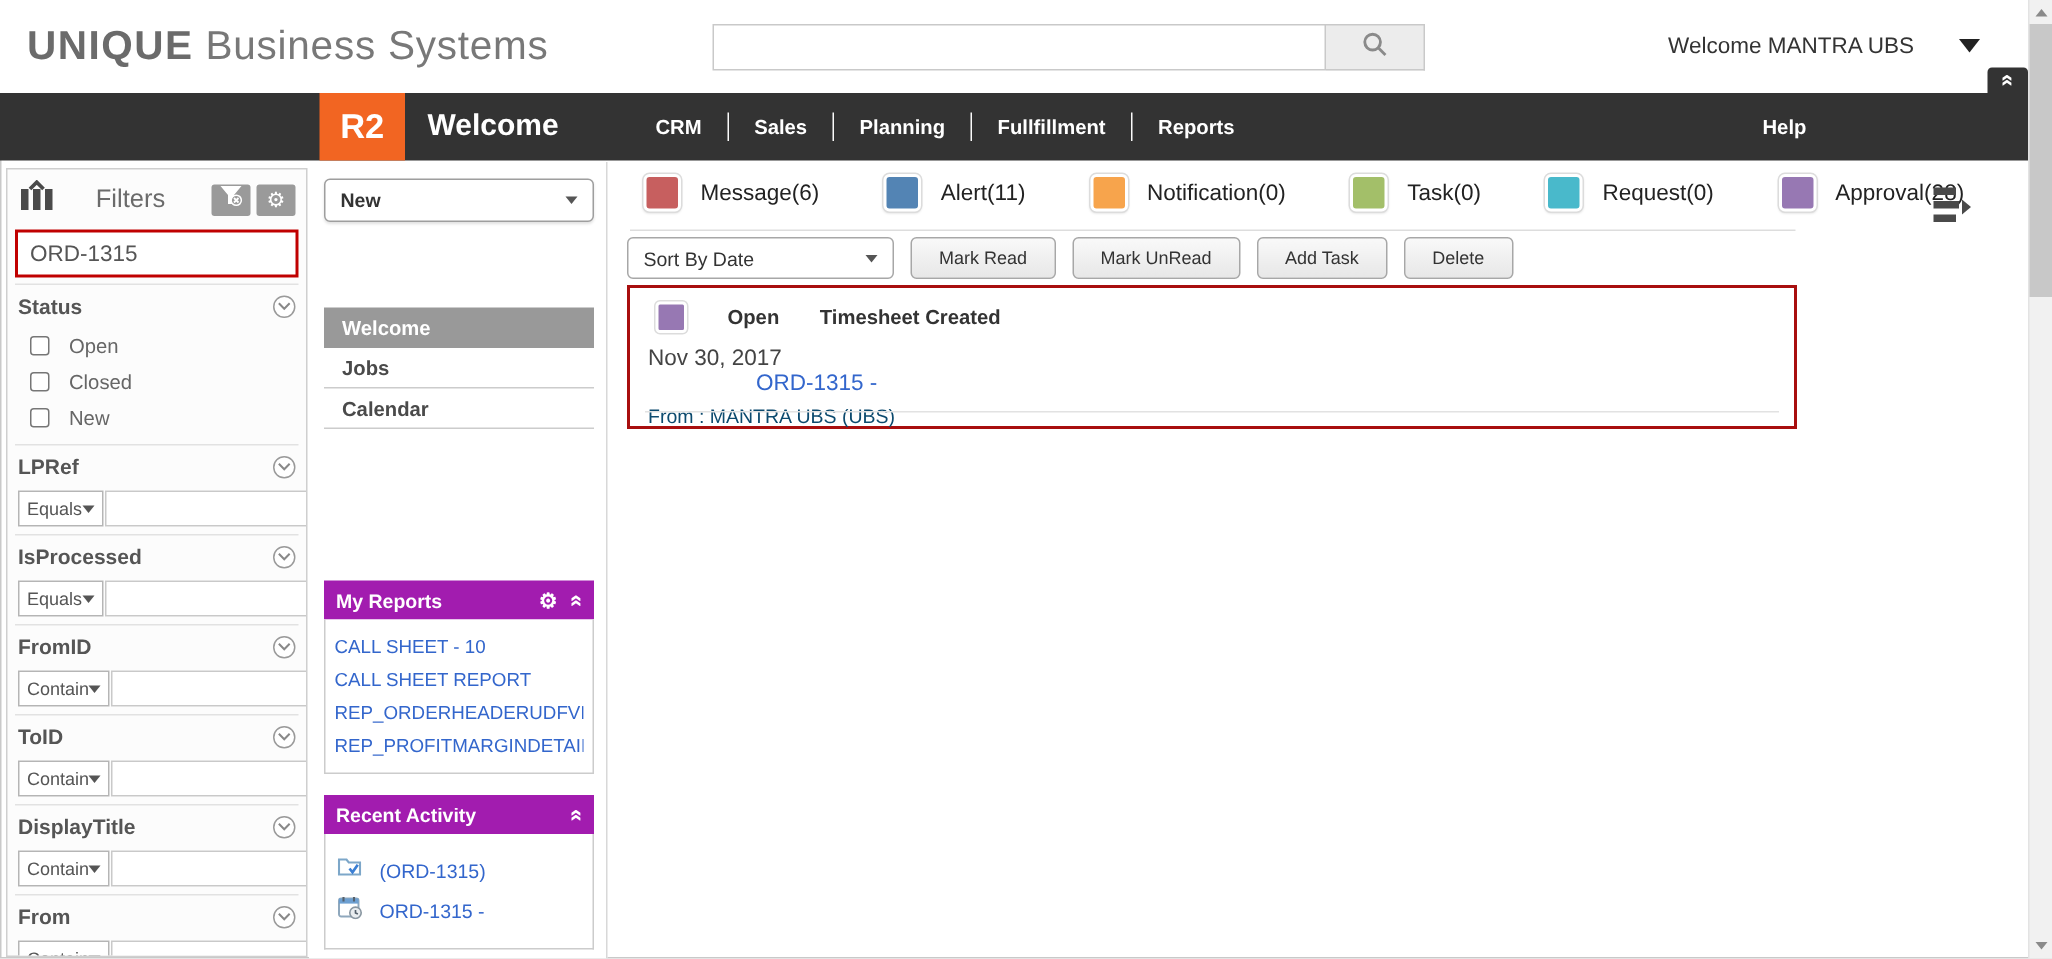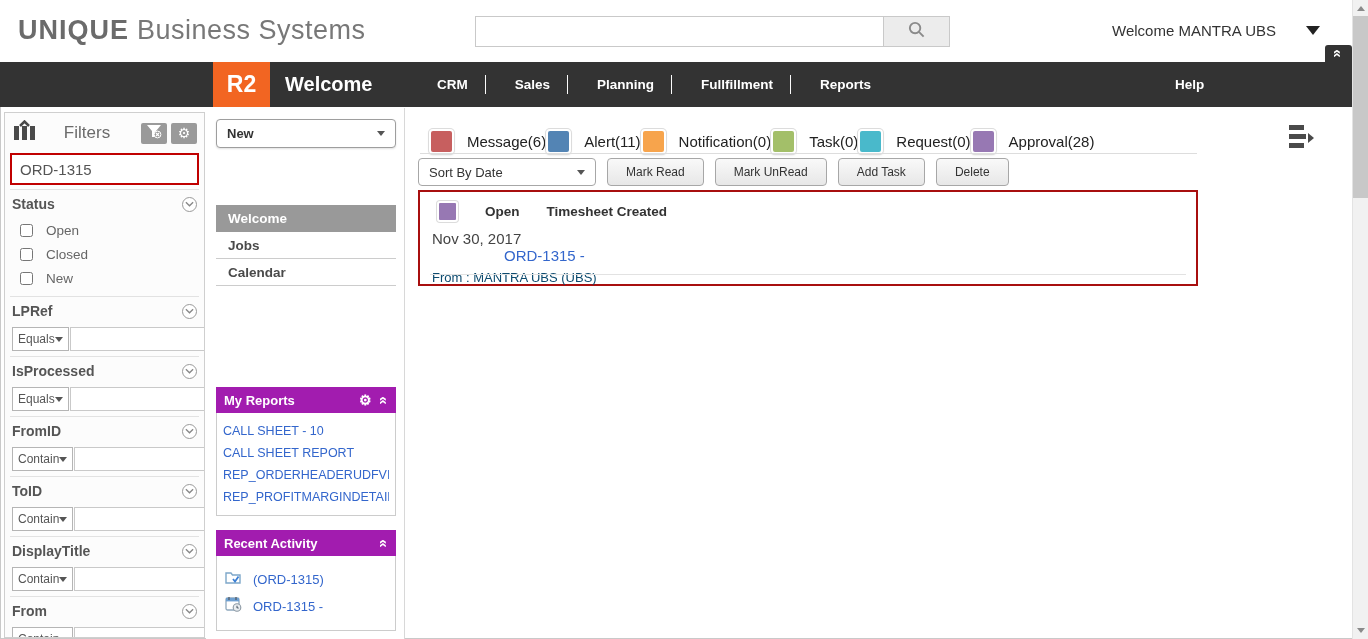--- a/index.html
+++ b/index.html
@@ -17,21 +17,21 @@
   .search-wrap { position:absolute; left:475px; top:16px; display:flex; height:31px; }
   .global-search { width:409px; height:31px; border:1px solid #c9c9c9; padding:0 10px; font-size:14px; color:#333; outline:none; }
   .search-btn { width:66px; height:31px; background:#ececec; border:1px solid #c9c9c9; border-left:none; display:flex; align-items:center; justify-content:center; cursor:pointer; }
   .user-menu { position:absolute; right:48px; top:22px; display:flex; align-items:center; gap:30px; font-size:15px; color:#333; cursor:pointer; }
   .caret-down { width:0; height:0; border-left:7px solid transparent; border-right:7px solid transparent; border-top:9px solid #222; }
 
   
   .navbar { position:absolute; left:0; top:62px; height:45px; right:16px; background:#333; }
   .r2-badge { position:absolute; left:213px; top:0; width:57px; height:45px; background:#f26522; color:#fff; font-size:23px; font-weight:bold; display:flex; align-items:center; justify-content:center; }
   .nav-title { position:absolute; left:285px; top:0; height:45px; line-height:45px; color:#fff; font-size:20px; font-weight:bold; }
-  .nav-tabs { position:absolute; left:420px; top:0; height:45px; display:flex; align-items:center; list-style:none;gap:12px; }
+  .nav-tabs { position:absolute; left:420px; top:0; height:45px; display:flex; align-items:center; list-style:none; }
   .nav-tab { height:19px; line-height:19px; padding:0 17px; color:#fff; font-size:13.5px; font-weight:bold; border-right:1px solid #fbfbfb; cursor:pointer; white-space:nowrap; }
   .nav-tab:last-child { border-right:none; }
   .nav-help { position:absolute; left:1175px; top:0; height:45px; line-height:45px; color:#fff; font-size:13.5px; font-weight:bold; cursor:pointer; }
   .collapse-tab { position:absolute; right:0; top:-17px; width:27px; height:17px; background:#333; border-radius:3px 3px 0 0; display:flex; align-items:center; justify-content:center; cursor:pointer; }
 
   
   .vscroll { position:absolute; right:0; top:0; width:16px; height:100%; background:#f1f1f1; border-left:1px solid #e3e3e3; }
   .vs-up { position:absolute; top:6px; left:4px; width:0; height:0; border-left:4px solid transparent; border-right:4px solid transparent; border-bottom:5px solid #8a8a8a; }
   .vs-down { position:absolute; bottom:6px; left:4px; width:0; height:0; border-left:4px solid transparent; border-right:4px solid transparent; border-top:5px solid #8a8a8a; }
   .vs-thumb { position:absolute; top:16px; left:0; width:100%; height:182px; background:#c8c8c8; }
@@ -64,21 +64,21 @@
   .panel { margin:101px 8px 0 10px; width:180px; }
   .panel.recent { margin-top:14px; }
   .panel-head { height:26px; background:#a21caf; color:#fff; font-size:13px; font-weight:bold; display:flex; align-items:center; padding:0 8px; }
   .panel-head .spacer { flex:1; }
   .panel-body { border:1px solid #ccc; border-top:none; background:#fff; padding:7px 6px; }
   .rlink { display:block; color:#3366cc; font-size:12.5px; line-height:22px; white-space:nowrap; overflow:hidden; text-decoration:none; cursor:pointer; }
   .ra-item { display:flex; align-items:center; gap:11px; margin:7px 2px; cursor:pointer; }
   .ra-link { color:#3366cc; font-size:13px; text-decoration:none; }
 
   
-  .cats { position:absolute; left:429px; top:125px; height:32px; display:flex; align-items:center; }
+  .cats { position:absolute; left:429px; top:112px; height:32px; display:flex; align-items:center; gap:43px; }
   .cat { display:flex; align-items:center; gap:13px; font-size:15px; color:#222; cursor:pointer; white-space:nowrap; }
   .sq { width:25px; height:25px; border-radius:4px; border:2px solid #fff; box-shadow:0 0 0 1px #dcdcdc, 0 1px 2px rgba(0,0,0,.18); }
   .cat-line { position:absolute; left:420px; top:153px; width:777px; border-top:1px solid #ddd; }
   .sort-row { position:absolute; left:418px; top:158px; height:28px; display:flex; gap:11px; }
   .sort-sel { width:178px; border:1px solid #a7a7a7; border-radius:4px; background:#fff; display:flex; align-items:center; justify-content:space-between; padding:0 10px; font-size:13px; color:#333; cursor:pointer; }
   .btn { padding:0 18px; background:linear-gradient(#f9f9f9,#e7e7e7); border:1px solid #a7a7a7; border-radius:4px; font-size:12px; color:#333; display:flex; align-items:center; cursor:pointer; }
   .msg-card { position:absolute; left:418px; top:190px; width:780px; height:96px; border:2px solid #a80f0f; background:#fff; padding:9px 12px 0 12px; }
   .card-r1 { display:flex; align-items:center; gap:27px; margin-left:5px; }
   .sq-sm { width:21px; height:21px; border-radius:3px; border:2px solid #fff; box-shadow:0 0 0 1px #dcdcdc; }
   .card-status, .card-title { font-size:13.5px; font-weight:bold; color:#333; }

